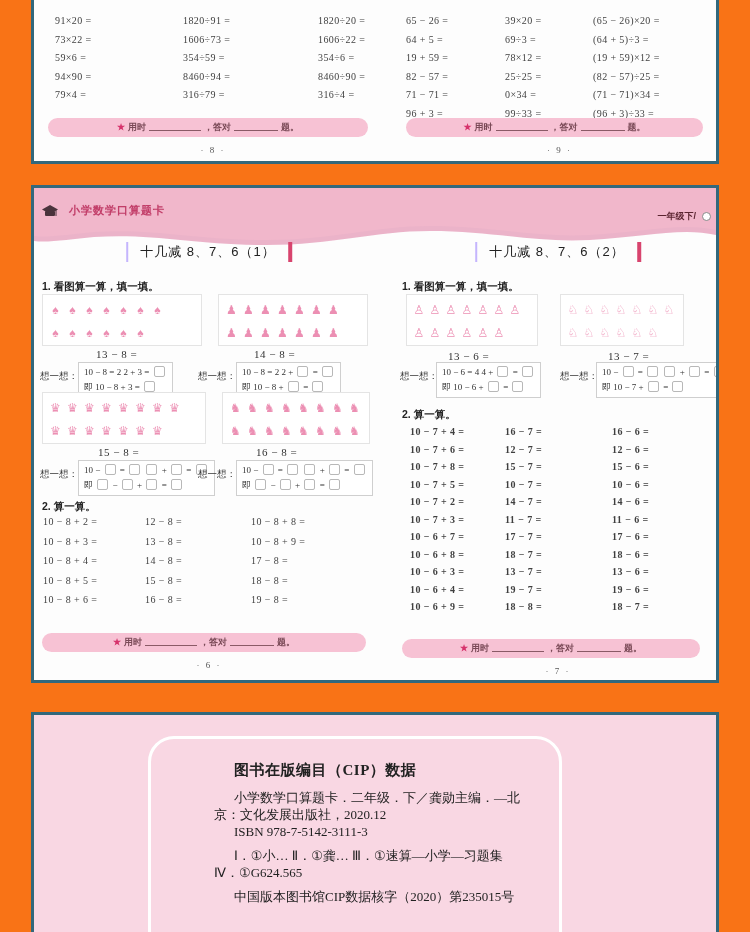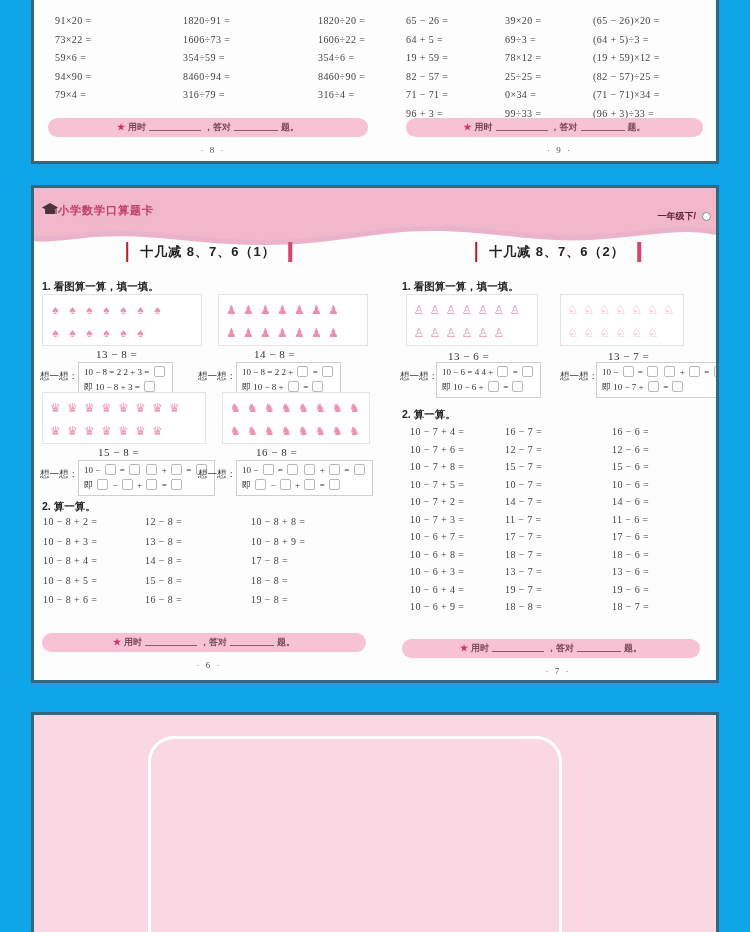--- a/index.html
+++ b/index.html
@@ -1,17 +1,17 @@
 <!DOCTYPE html>
 <html><head>
 <meta charset="utf-8">
 <style>
   * { margin:0; padding:0; box-sizing:border-box; }
   html,body { background:#ffffff; }
-  .screen { position:relative; width:750px; height:932px; background:#0ea5e9; overflow:hidden;
+  .screen { position:relative; width:750px; height:932px; background:#f97316; overflow:hidden;
             font-family:"Liberation Sans", sans-serif; }
 
   
   .panel { position:absolute; left:31px; width:688px; border:3px solid #33687c;
            background:#fdfdfd; overflow:hidden; }
   #top-section { top:-62px; height:226px; }
   #middle-section { top:185px; height:498px; }
   #bottom-section { top:712px; height:232px; background:#f9d7e3; }
 
   
@@ -36,35 +36,35 @@
           line-height:19px; font-weight:bold; }
   .pill .star { color:#d6336c; margin-right:3px; }
   .blank { display:inline-block; width:52px; height:1px; border-bottom:1px solid #8a5a66;
            vertical-align:-1px; margin:0 3px; }
   .blank.b2 { width:44px; }
   .pagenum { position:absolute; width:100%; text-align:center; font-size:9px; color:#555;
              font-family:"Liberation Serif", serif; letter-spacing:2px; }
 
   
   .banner-svg { position:absolute; top:0; left:0; }
-  .brand { position:absolute; top:15px; left:8px; display:flex; align-items:flex-start; gap:0; }
+  .brand { position:absolute; top:15px; left:8px; display:flex; align-items:flex-end; gap:11px; }
   .brand-text { font-size:11px; font-weight:bold; color:#c23d68; letter-spacing:1px;
                 text-shadow:0 0 1px #e8a8c0; }
   .corner { position:absolute; top:22px; right:5px; font-size:9px; font-weight:bold;
             color:#5a2430; display:flex; align-items:center; gap:6px;margin-left:36px; }
   .ring { display:inline-block; width:9px; height:9px; border:1.5px solid #8a8a8a;
           border-radius:50%; background:#fff; }
 
   .m-page { position:absolute; top:52px; height:440px; }
   #mp-left { left:6px; width:338px; }
   #mp-right { left:366px; width:316px; }
 
   .sheet-title { position:absolute; top:2px; left:50%; transform:translateX(-50%);
-                 white-space:nowrap; border-left:2px solid #b91c1c; border-right:4px solid #d8446e;
-                 padding:0 12px; font-size:13px; font-weight:bold; color:#222;
+                 white-space:nowrap; border-left:2px solid #c4b5fd; border-right:4px solid #d8446e;
+                 padding:0 12px; font-size:13px; font-weight:normal; color:#222;
                  height:20px; line-height:20px; letter-spacing:1px; }
   .sec-label { position:absolute; font-size:10.5px; font-weight:bold; color:#222;text-align:right; }
 
   .pic-group { position:absolute; border:1px solid #e4e4e4; background:#fff; padding:2px 4px;
                white-space:nowrap; }
   .icon-row { height:23px; line-height:23px; }
   .picto { display:inline-block; width:17px; font-size:12px; color:#ec8fb3; text-align:center; }
   #mp-right .picto { width:16px; }
 
   .group-eq { position:absolute; font-family:"Liberation Serif", serif; font-size:11px;
@@ -72,21 +72,21 @@
   .think-label { position:absolute; font-size:9.5px; color:#333; }
   .think-box { position:absolute; border:1px solid #cfcfcf; background:#fff; padding:2px 5px;
                font-family:"Liberation Serif", serif; font-size:9px; line-height:15px;
                color:#333; white-space:nowrap; }
   .bx { display:inline-block; width:11px; height:11px; border:1px solid #b8b8b8;
         border-radius:2px; background:#fff; vertical-align:-2px; margin:0 2px; }
 
   #mp-left .prob-rows { top:276px; left:0; right:0; }
   #mp-left .prob-row { grid-template-columns:102px 106px 1fr; padding-left:3px; margin-bottom:8.5px; }
   #mp-right .prob-rows { top:186px; left:0; right:0; }
-  #mp-right .prob-row { grid-template-columns:95px 107px 1fr; padding-left:10px; margin-bottom:6.5px; }
+  #mp-right .prob-row { grid-template-columns:95px 107px 1fr; padding-left:10px; margin-bottom:6.5px;font-weight:bold; }
   #mp-left .pill { top:393px; left:2px; right:12px; }
   #mp-left .pagenum { top:420px; }
   #mp-right .pill { top:399px; left:2px; right:16px; }
   #mp-right .pagenum { top:426px; }
 
   
   .cip-frame { position:absolute; left:114px; top:21px; width:414px; height:280px;
                border:3px solid #ffffff; border-radius:26px; }
   .cip-text { position:absolute; left:180px; top:46px; width:350px;
               font-family:"Liberation Serif", serif; color:#222; }
@@ -358,15 +358,24 @@
         </div>
       <div class="pill">
         <span class="star">★</span><span>用时</span><span class="blank"></span><span>，答对</span><span class="blank b2"></span><span>题。</span>
       </div>
       <div class="pagenum">· 7 ·</div>
     </div>
   </div>
 
   <div class="panel" id="bottom-section">
     <div class="cip-frame"></div>
+    <div class="cip-text">
+      <div class="cip-title">图书在版编目（CIP）数据</div>
+      <div class="cip-line indent">小学数学口算题卡．二年级．下／龚勋主编．—北</div>
+      <div class="cip-line">京：文化发展出版社，2020.12</div>
+      <div class="cip-line indent">ISBN 978-7-5142-3111-3</div>
+      <div class="cip-line indent gap-top">Ⅰ．①小… Ⅱ．①龚… Ⅲ．①速算—小学—习题集</div>
+      <div class="cip-line">Ⅳ．①G624.565</div>
+      <div class="cip-line indent gap-top">中国版本图书馆CIP数据核字（2020）第235015号</div>
+    </div>
   </div>
 
 </div>
 
 </body></html>

